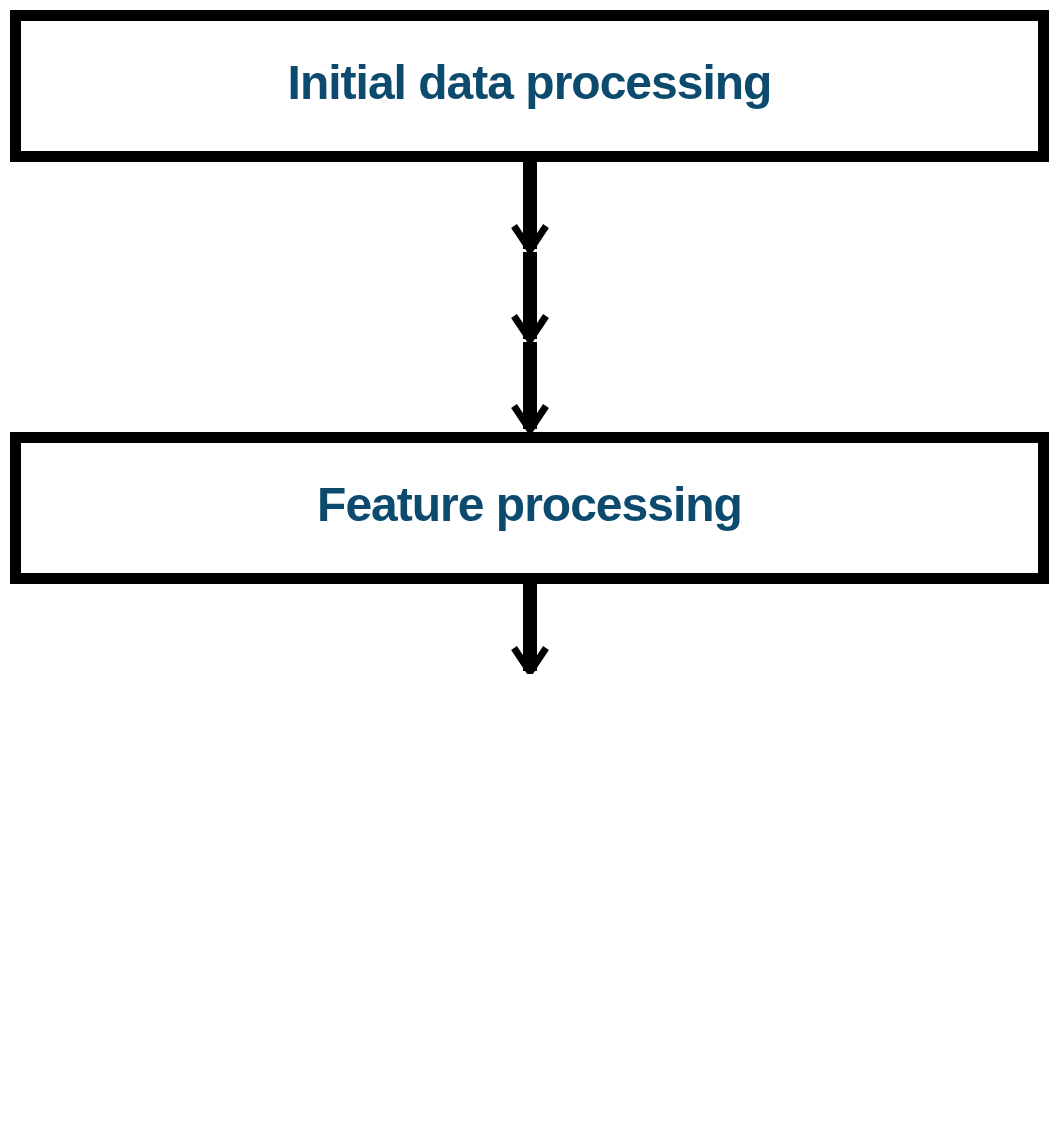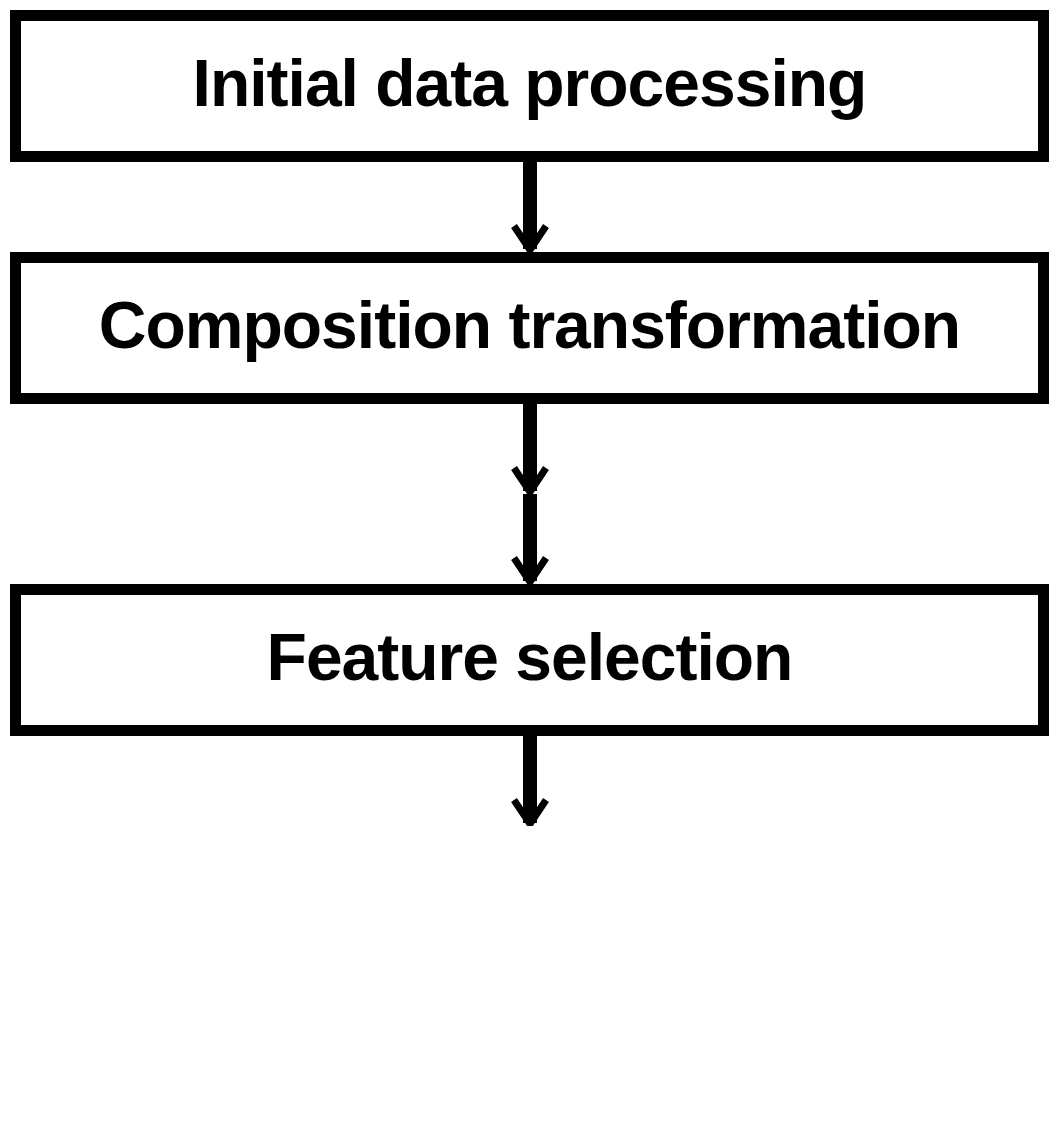--- a/index.html
+++ b/index.html
@@ -22,24 +22,24 @@
     box-sizing: border-box;
     height: 152px;
     border: 11px solid #000000;
     background: #ffffff;
     display: flex;
     align-items: center;
     justify-content: center;
     flex: 0 0 auto;
   }
   .flow-node .node-label {
-    font-size: 66px;
+    font-size: 48px;
     font-weight: 700;
     letter-spacing: -1px;
-    color: #000000;
+    color: #0c4a6e;
     white-space: nowrap;
     line-height: 1;
     padding-bottom: 6px;
   }
   .flow-arrow {
     flex: 0 0 auto;
     height: 90px;
     display: flex;
     align-items: stretch;
     justify-content: center;
@@ -59,41 +59,38 @@
     <span class="node-label">Initial data processing</span>
   </div>
 
   <div class="flow-arrow">
     <svg viewBox="0 0 48 90" xmlns="http://www.w3.org/2000/svg">
       <line x1="24" y1="0" x2="24" y2="87" stroke="#000000" stroke-width="14"></line>
       <polyline points="8,64 24,88 40,64" fill="none" stroke="#000000" stroke-width="7"></polyline>
     </svg>
   </div>
 
-  <div class="flow-node">
-    <span class="node-label">Composition transformation</span>
-  </div>
 
   <div class="flow-arrow">
     <svg viewBox="0 0 48 90" xmlns="http://www.w3.org/2000/svg">
       <line x1="24" y1="0" x2="24" y2="87" stroke="#000000" stroke-width="14"></line>
       <polyline points="8,64 24,88 40,64" fill="none" stroke="#000000" stroke-width="7"></polyline>
     </svg>
   </div>
 
 
   <div class="flow-arrow">
     <svg viewBox="0 0 48 90" xmlns="http://www.w3.org/2000/svg">
       <line x1="24" y1="0" x2="24" y2="87" stroke="#000000" stroke-width="14"></line>
       <polyline points="8,64 24,88 40,64" fill="none" stroke="#000000" stroke-width="7"></polyline>
     </svg>
   </div>
 
   <div class="flow-node">
-    <span class="node-label">Feature selection</span>
+    <span class="node-label">Feature processing</span>
   </div>
 
   <div class="flow-arrow">
     <svg viewBox="0 0 48 90" xmlns="http://www.w3.org/2000/svg">
       <line x1="24" y1="0" x2="24" y2="87" stroke="#000000" stroke-width="14"></line>
       <polyline points="8,64 24,88 40,64" fill="none" stroke="#000000" stroke-width="7"></polyline>
     </svg>
   </div>
 
 

